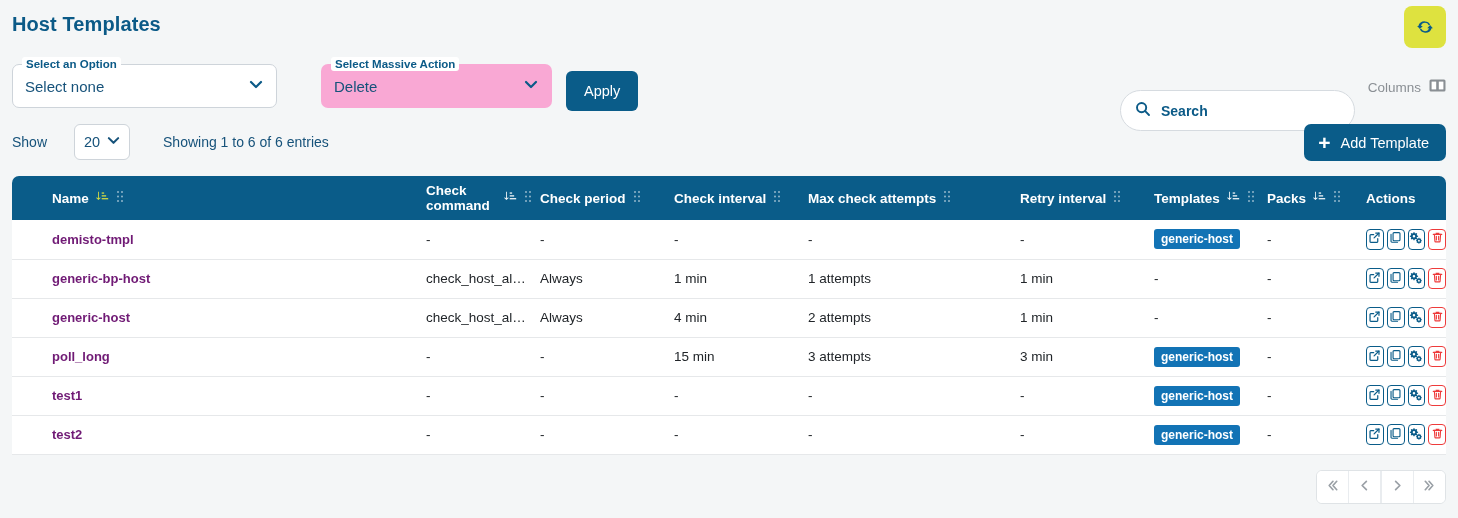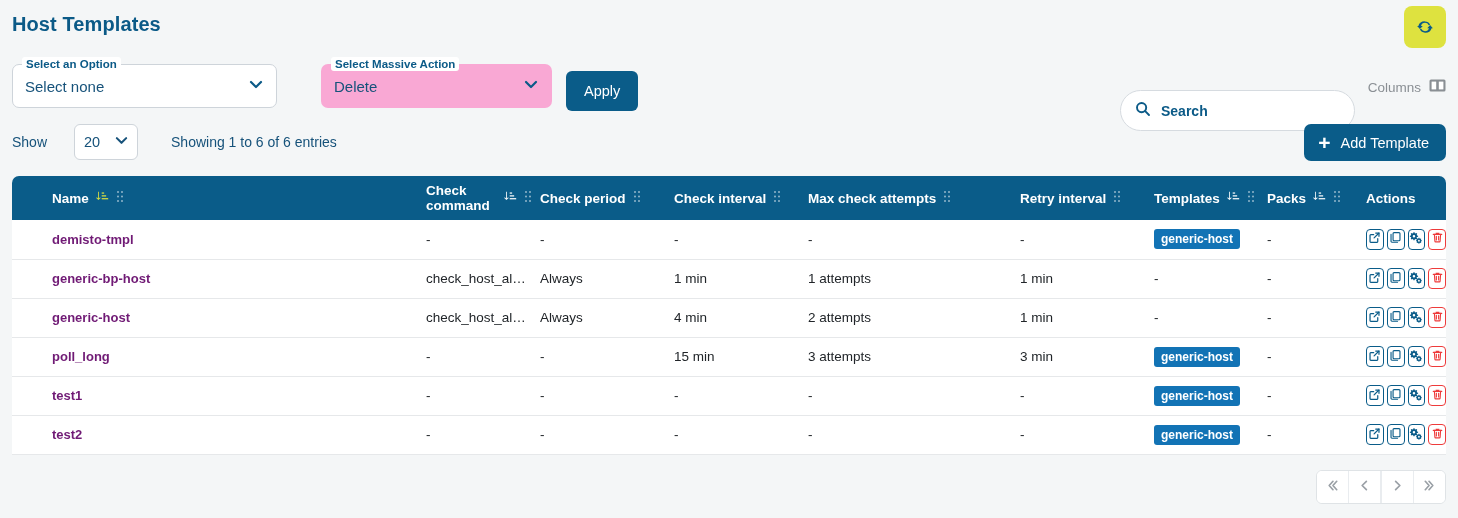--- a/index.html
+++ b/index.html
@@ -61,21 +61,21 @@
   .columns-ctl {
     position: absolute; right: 12px; top: 78px;
     display: flex; align-items: center; gap: 8px; cursor: pointer;
   }
   .columns-label { font-size: 13.5px; color: #8a8f94; }
 
   
   .show-row { position: absolute; left: 12px; top: 124px; display: flex; align-items: center; gap: 27px; }
   .show-label { font-size: 14px; color: #16527a; }
   .show-select {
-    width: 64px; height: 36px; background: #fff; border: 1px solid #ced4da; border-radius: 6px;
+    width: 56px; height: 36px; background: #fff; border: 1px solid #ced4da; border-radius: 6px;
     display: flex; align-items: center; padding: 0 9px; position: relative;
   }
   .show-select .v { font-size: 14.5px; color: #16527a; }
   .show-select .chev { position: absolute; right: 8px; top: 50%; transform: translateY(-50%); }
   .entries { font-size: 14px; color: #16527a; margin-left: 6px; }
 
   .add-btn {
     position: absolute; right: 12px; top: 124px;
     height: 37px; padding: 0 17px 0 14px; border: none; border-radius: 7px;
     background: #0a5c89; color: #fff; font-size: 14.5px; cursor: pointer;

